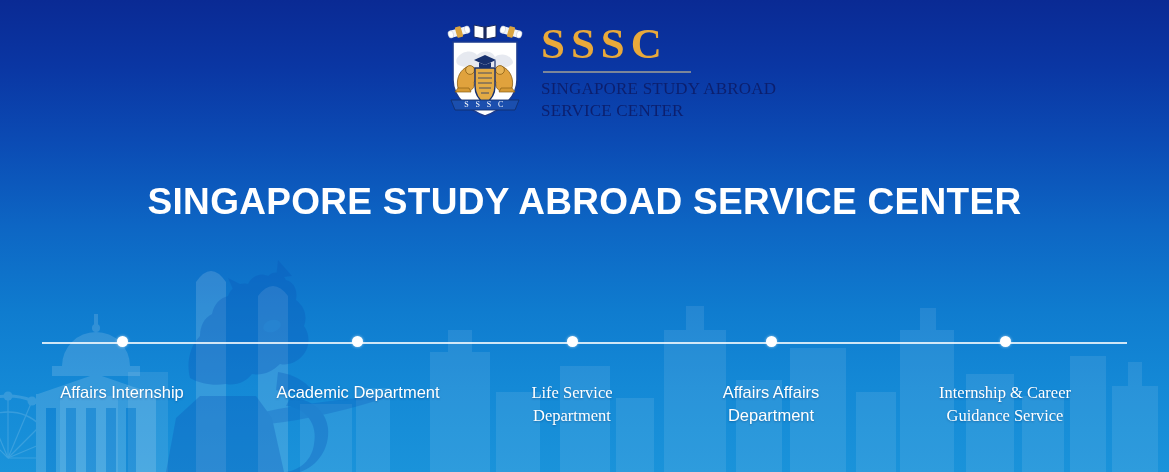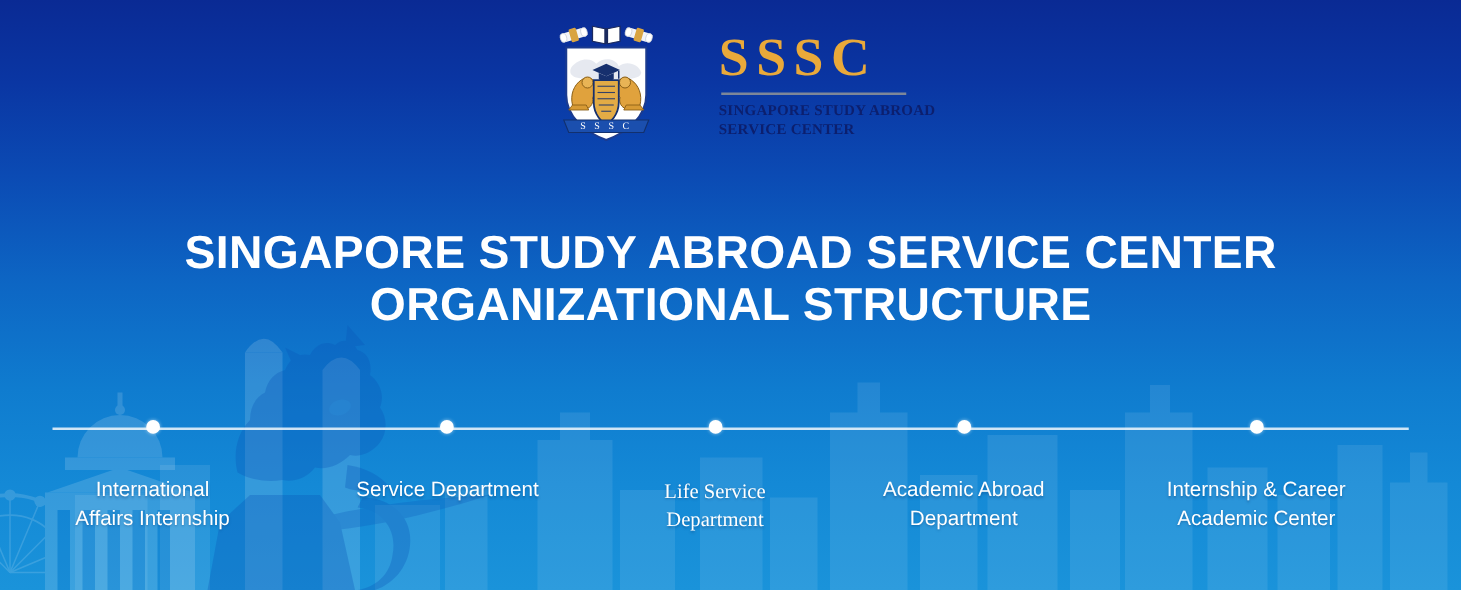--- a/index.html
+++ b/index.html
@@ -28,33 +28,33 @@
   .art.skyline  { opacity: .085; }
   .art.landmark { opacity: .14; }
   .art.merlion  { opacity: .30; }
 
   
   #logo-lockup {
     position: absolute; left: 443px; top: 18px;
     display: flex; align-items: center; gap: 14px;
   }
   #crest { width: 84px; height: 96px; display: block; }
-  #logo-text { display: flex; flex-direction: column; padding-top: 4px; margin-left: 34px; }
+  #logo-text { display: flex; flex-direction: column; padding-top: 4px; }
   #logo-acronym {
     font-family: "Liberation Serif", serif;
     font-size: 43px; font-weight: bold;
     color: #e9a93a; letter-spacing: 6px; line-height: 1;
   }
   #logo-rule {
     height: 2px; background: #7c8699;
     margin: 6px 0 5px 2px; width: 148px;
   }
   #logo-sub {
     font-family: "Liberation Serif", serif;
-    font-size: 12px; font-weight: bold;
+    font-size: 17px; font-weight: normal;
     color: #0c1f6e; letter-spacing: .2px; line-height: 1.28;
     text-transform: uppercase;
   }
 
   
   #headline {
     position: absolute; left: 0; top: 181px; width: 1169px;
     text-align: center; color: #ffffff;
     font-size: 37px; font-weight: bold;
     letter-spacing: .3px; line-height: 1.14;
@@ -284,49 +284,47 @@
       <div id="logo-rule"></div>
       <div id="logo-sub">
         <span>SINGAPORE STUDY ABROAD</span><br>
         <span>SERVICE CENTER</span>
       </div>
     </div>
   </div>
 
   <h1 id="headline">
     <span class="l">SINGAPORE STUDY ABROAD SERVICE CENTER</span>
-    <span class="l">ORGANIZATIONAL STRUCTURE</span>
   </h1>
 
   <div id="timeline">
     <div id="timeline-rail"></div>
     <div id="timeline-nodes">
         <div class="node" style="left: 7.4%;"></div>
         <div class="node" style="left: 29.1%;"></div>
         <div class="node" style="left: 48.9%;"></div>
         <div class="node" style="left: 67.2%;"></div>
         <div class="node" style="left: 88.8%;"></div>
       </div>
   </div>
 
   <div id="dept-labels">
       <div class="dept" style="left: 122px;">
-        <span class="l">International</span>
         <span class="l">Affairs Internship</span>
       </div>
       <div class="dept" style="left: 358px;">
-        <span class="l">Service Department</span>
+        <span class="l">Academic Department</span>
       </div>
       <div class="dept" style="left: 572px; font-family: Liberation Serif, serif;">
         <span class="l">Life Service</span>
         <span class="l">Department</span>
       </div>
       <div class="dept" style="left: 771px;">
-        <span class="l">Academic Abroad</span>
+        <span class="l">Affairs Affairs</span>
         <span class="l">Department</span>
       </div>
-      <div class="dept" style="left: 1005px;">
+      <div class="dept" style="left: 1005px; font-family: Liberation Serif, serif;">
         <span class="l">Internship &amp; Career</span>
-        <span class="l">Academic Center</span>
+        <span class="l">Guidance Service</span>
       </div>
     </div>
 
 </div>
 
 </body></html>

